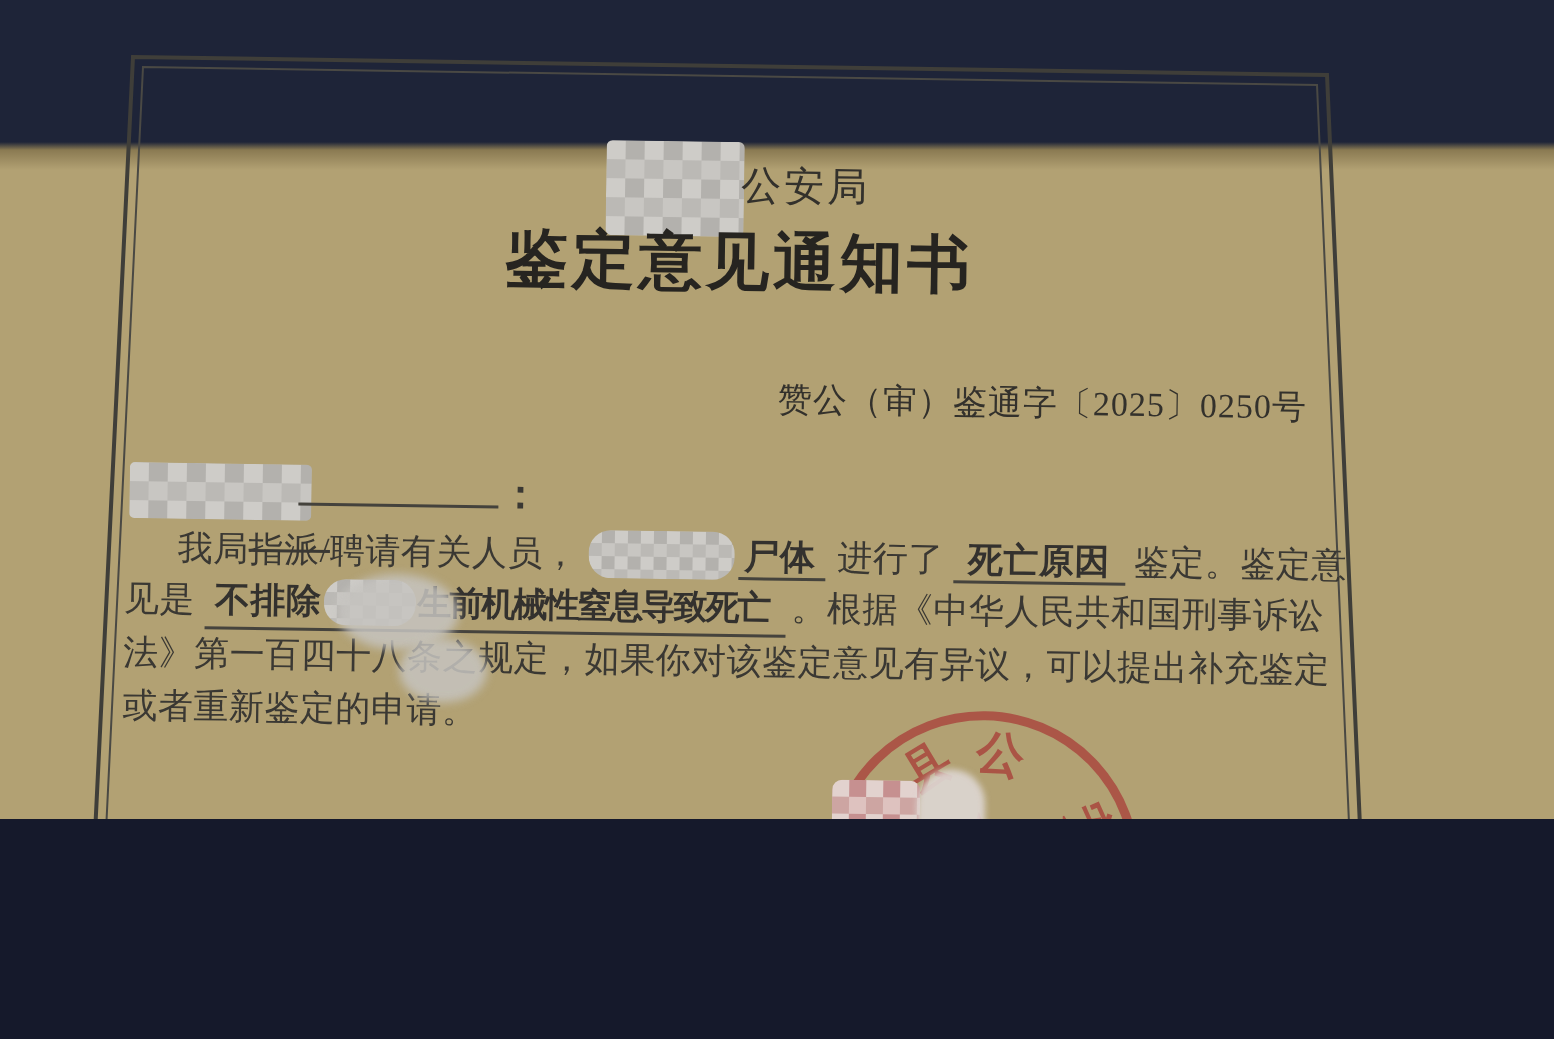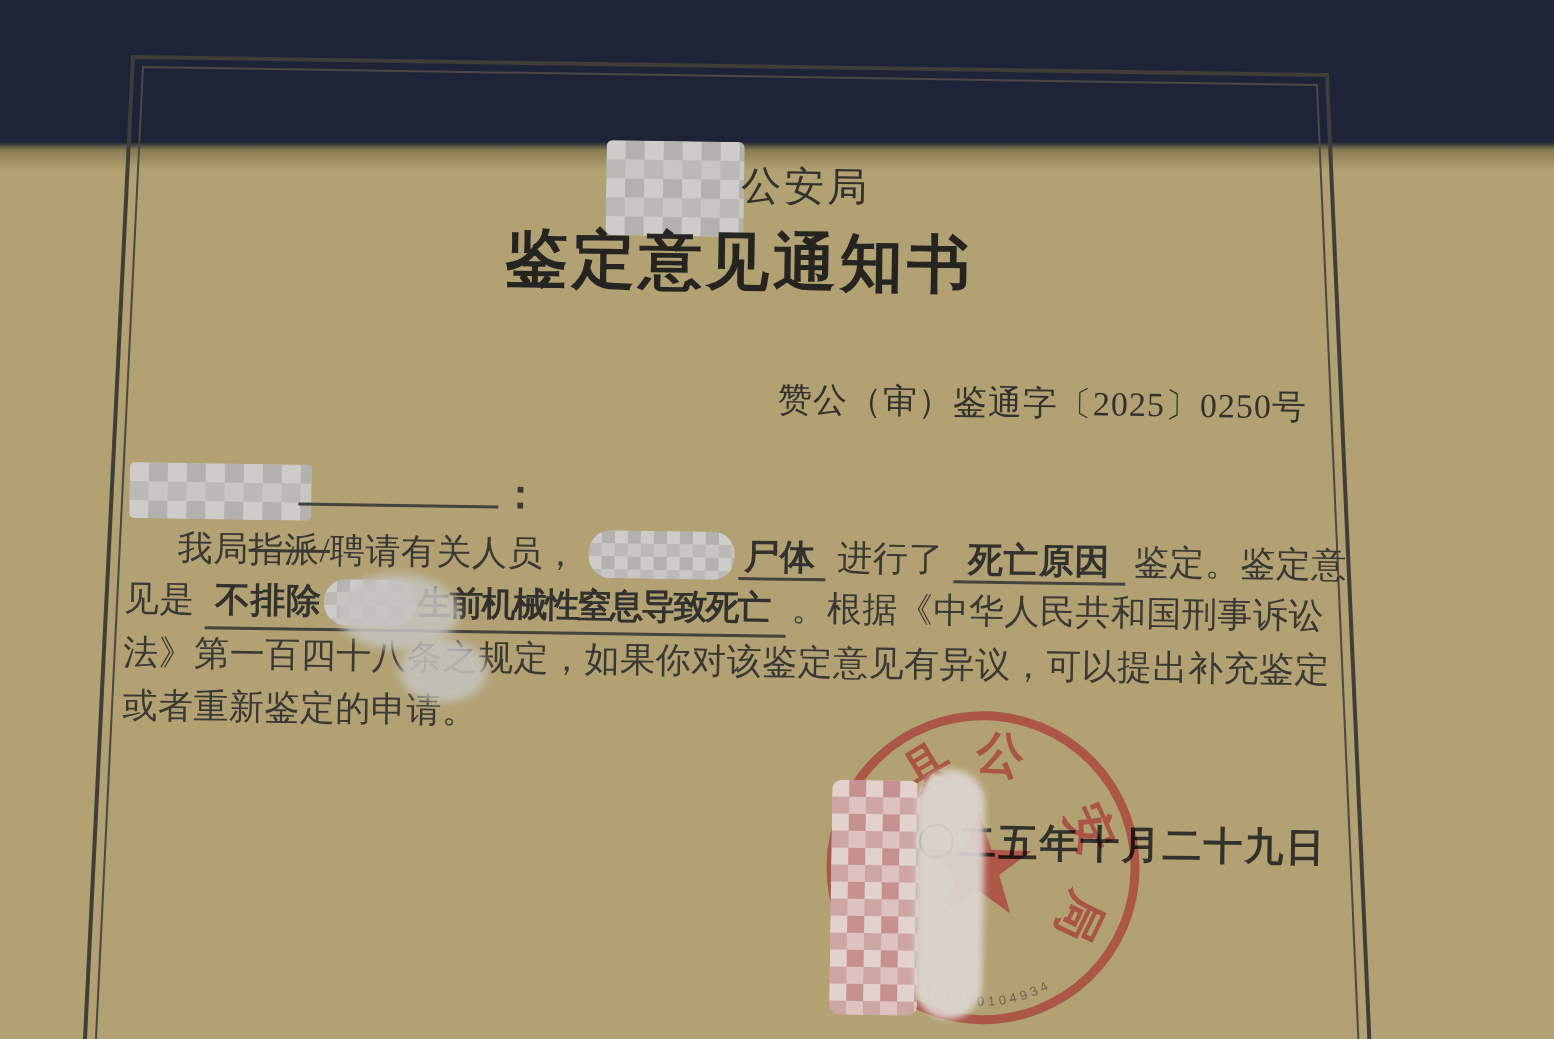--- a/index.html
+++ b/index.html
@@ -1,16 +1,16 @@
 <!DOCTYPE html>
 <html><head>
 <meta charset="utf-8">
 <style>
   html,body{margin:0;padding:0;background:#15192b;}
-  .photo{position:relative;width:1554px;height:1039px;overflow:hidden;
+  .photo{position:relative;width:1554px;height:819px;overflow:hidden;
          font-family:"Liberation Serif",serif;}
   
   .backdrop{position:absolute;inset:0;
     background:linear-gradient(180deg,#1e2438 0px,#1e2438 142px,#8a7a52 150px,#b2a173 170px,#b2a173 100%);}
   
   .paper{position:absolute;inset:0;
     background:
       radial-gradient(ellipse 620px 260px at 40% 6%, rgba(255,255,255,.30), rgba(255,255,255,0) 70%),
       radial-gradient(ellipse 500px 300px at 0% 100%, rgba(60,58,52,.18), rgba(60,58,52,0) 70%),
       radial-gradient(ellipse 700px 500px at 96% 55%, rgba(255,255,255,.16), rgba(255,255,255,0) 70%),

